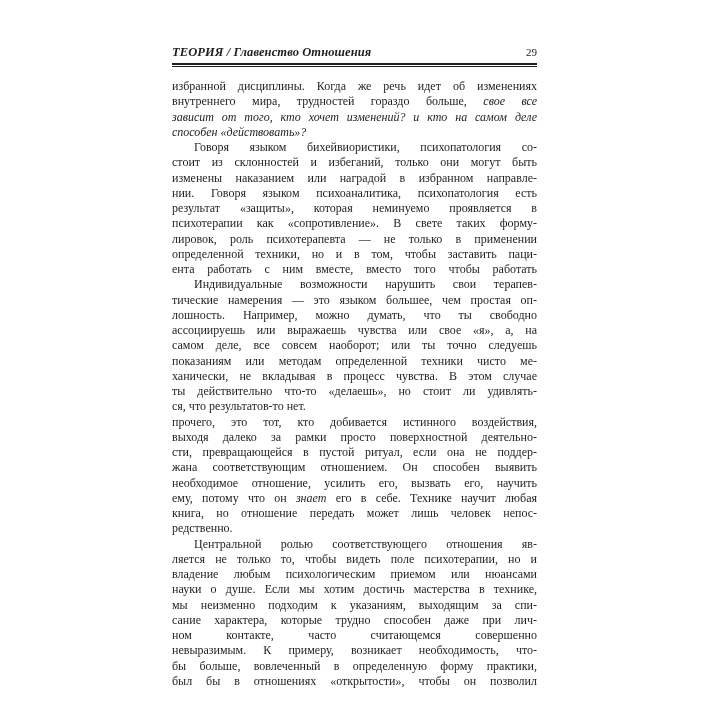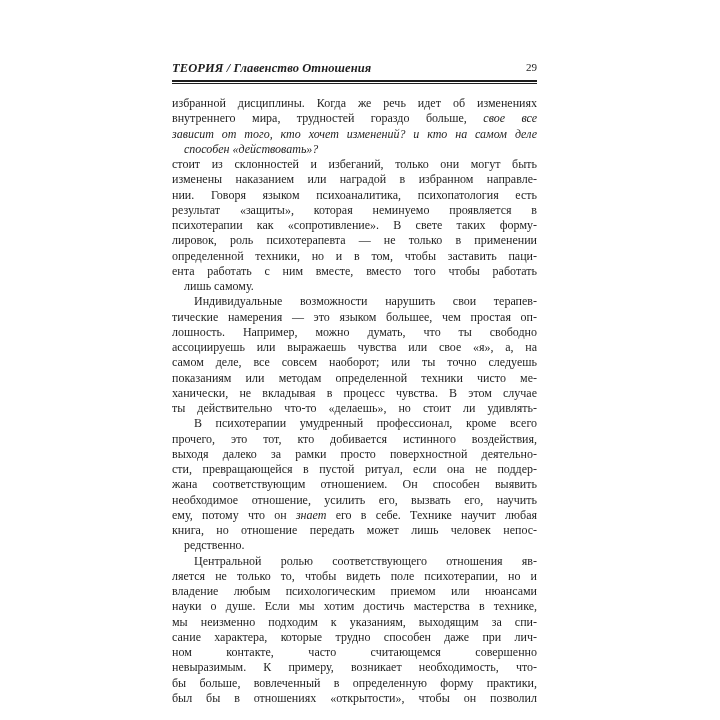--- a/index.html
+++ b/index.html
@@ -3,30 +3,30 @@
   <meta charset="utf-8">
   <style>
     html, body { margin:0; padding:0; background:#ffffff; }
     body { width:720px; height:720px; position:relative; overflow:hidden; }
     .page {
       position:absolute; left:172px; top:44px; width:365px;
       font-family: "Liberation Serif", "DejaVu Serif", serif;
       color:#1e1e1e;
     }
     .header {
-      display:flex; justify-content:space-between; align-items:flex-start;
-      height:16px; font-size:12.5px;margin-top:17px;
+      display:flex; justify-content:space-between; align-items:center;
+      height:16px; font-size:12.5px;
     }
     .header .title { font-style:italic; font-weight:bold; letter-spacing:0.1px; }
     .header .pagenum { font-size:11px; }
     .rule-thick { margin-top:3px; height:2px; background:#1e1e1e; }
     .rule-thin { margin-top:1px; height:1px; background:#1e1e1e; }
     .body { margin-top:12px; font-size:12px; line-height:15.25px; }
     .line { display:block; white-space:nowrap; text-align:justify; text-align-last:justify; height:15.25px; overflow:hidden; }
-    .line.last { text-align-last:left;margin-left:12px; }
+    .line.last { text-align-last:left; }
     .line.indent { padding-left:22px; }
     .it { font-style:italic; }
   </style>
 </head>
 <body>
 
 <div class="page">
   <div class="header">
     <span class="title">ТЕОРИЯ / Главенство Отношения</span>
     <span class="pagenum">29</span>
@@ -34,42 +34,42 @@
   <div class="rule-thick"></div>
   <div class="rule-thin"></div>
   <div class="body" id="body-text">
       <div>
         <span class="line"><span>избранной дисциплины. Когда же речь идет об изменениях</span></span>
         <span class="line"><span>внутреннего мира, трудностей гораздо больше, </span><span class="it">свое все</span></span>
         <span class="line"><span class="it">зависит от того, кто хочет изменений? и кто на самом деле</span></span>
         <span class="line last"><span class="it">способен «действовать»?</span></span>
       </div>
       <div>
+        <span class="line indent"><span>Говоря языком бихейвиористики, психопатология со-</span></span>
         <span class="line"><span>стоит из склонностей и избеганий, только они могут быть</span></span>
         <span class="line"><span>изменены наказанием или наградой в избранном направле-</span></span>
         <span class="line"><span>нии. Говоря языком психоаналитика, психопатология есть</span></span>
         <span class="line"><span>результат «защиты», которая неминуемо проявляется в</span></span>
         <span class="line"><span>психотерапии как «сопротивление». В свете таких форму-</span></span>
         <span class="line"><span>лировок, роль психотерапевта — не только в применении</span></span>
         <span class="line"><span>определенной техники, но и в том, чтобы заставить паци-</span></span>
         <span class="line"><span>ента работать с ним вместе, вместо того чтобы работать</span></span>
-        <span class="line last"><span>лишь самому.</span></span>
       </div>
       <div>
         <span class="line indent"><span>Индивидуальные возможности нарушить свои терапев-</span></span>
         <span class="line"><span>тические намерения — это языком большее, чем простая оп-</span></span>
         <span class="line"><span>лошность. Например, можно думать, что ты свободно</span></span>
         <span class="line"><span>ассоциируешь или выражаешь чувства или свое «я», а, на</span></span>
         <span class="line"><span>самом деле, все совсем наоборот; или ты точно следуешь</span></span>
         <span class="line"><span>показаниям или методам определенной техники чисто ме-</span></span>
         <span class="line"><span>ханически, не вкладывая в процесс чувства. В этом случае</span></span>
         <span class="line"><span>ты действительно что-то «делаешь», но стоит ли удивлять-</span></span>
+        <span class="line last"><span>ся, что результатов-то нет.</span></span>
       </div>
       <div>
-        <span class="line indent"><span>В психотерапии умудренный профессионал, кроме всего</span></span>
         <span class="line"><span>прочего, это тот, кто добивается истинного воздействия,</span></span>
         <span class="line"><span>выходя далеко за рамки просто поверхностной деятельно-</span></span>
         <span class="line"><span>сти, превращающейся в пустой ритуал, если она не поддер-</span></span>
         <span class="line"><span>жана соответствующим отношением. Он способен выявить</span></span>
         <span class="line"><span>необходимое отношение, усилить его, вызвать его, научить</span></span>
         <span class="line"><span>ему, потому что он </span><span class="it">знает</span><span> его в себе. Технике научит любая</span></span>
         <span class="line"><span>книга, но отношение передать может лишь человек непос-</span></span>
         <span class="line last"><span>редственно.</span></span>
       </div>
       <div>

